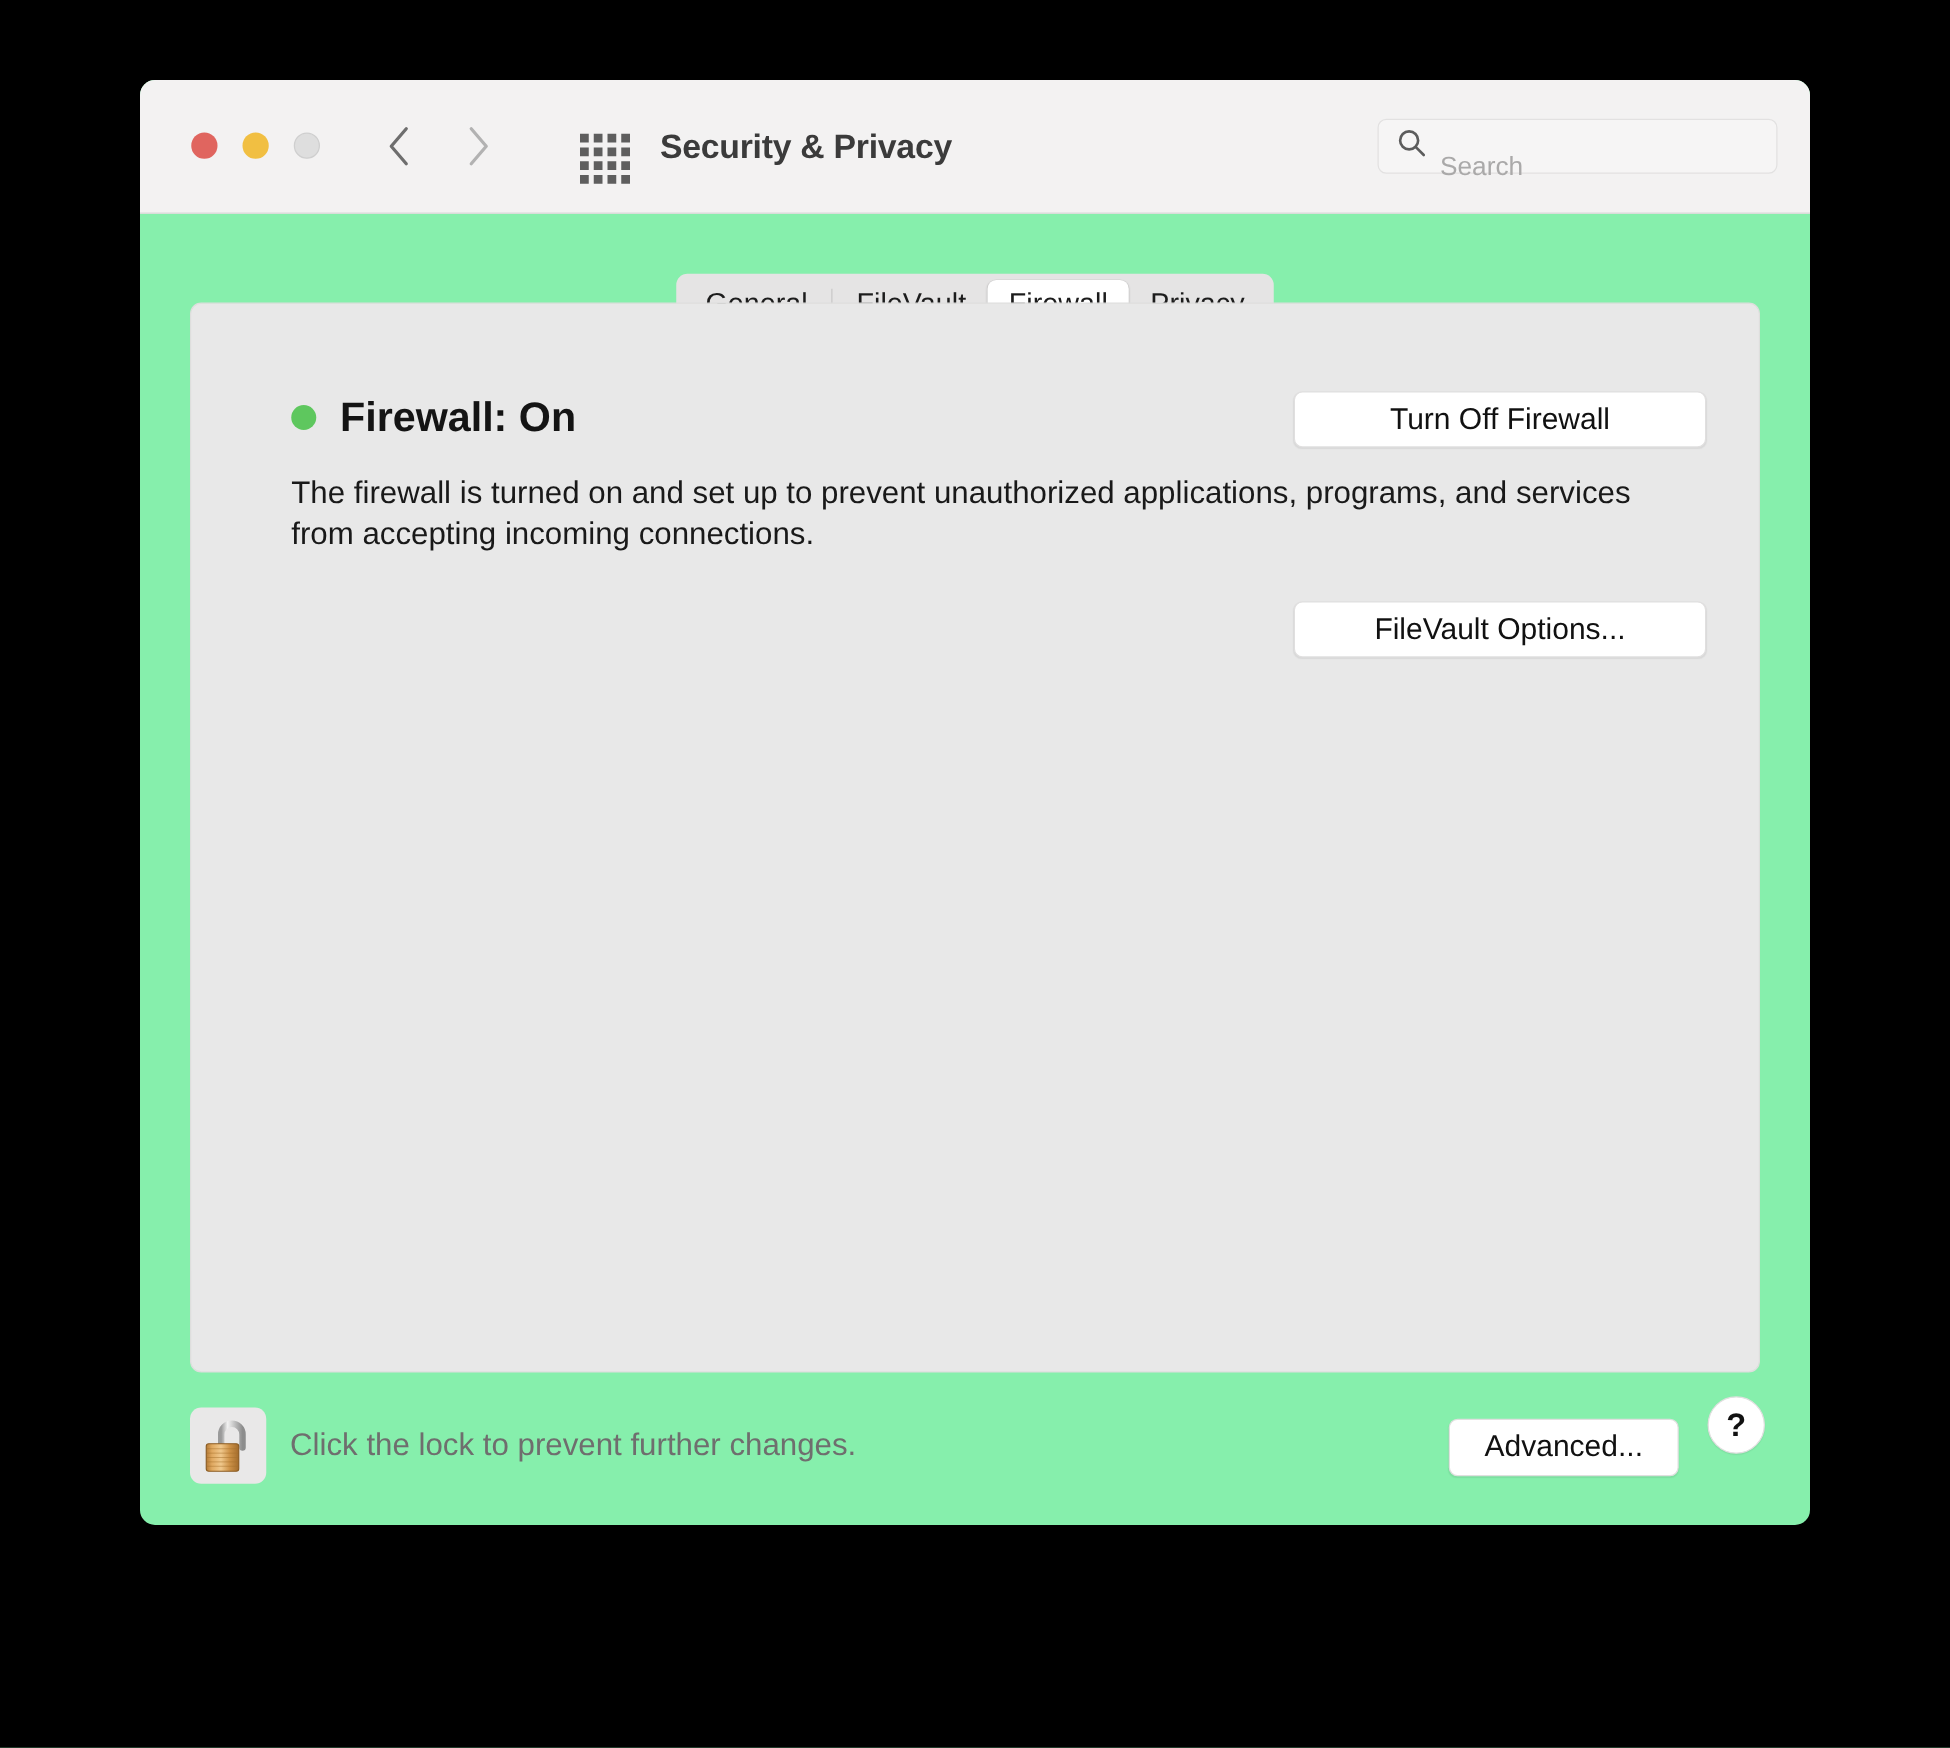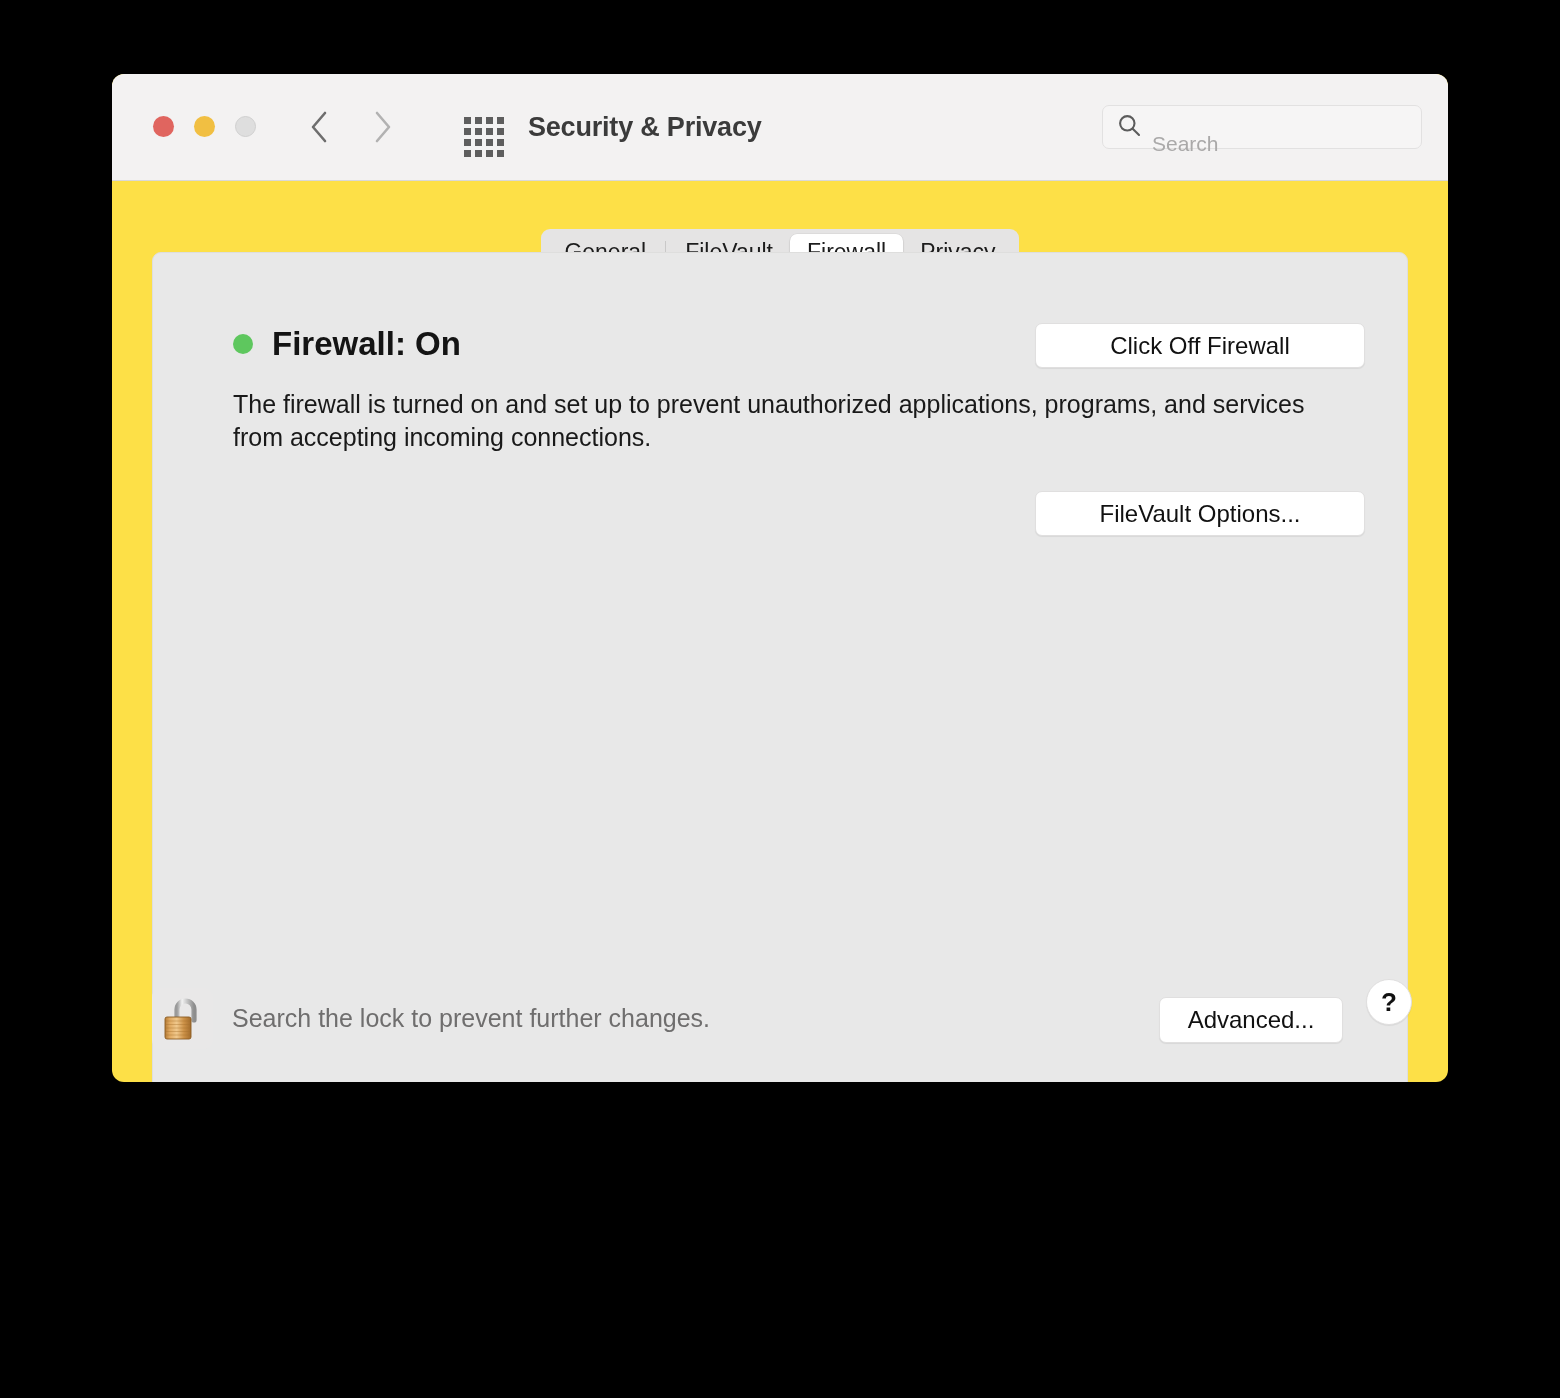--- a/index.html
+++ b/index.html
@@ -12,24 +12,24 @@
   }
   body {
     font-family: "Liberation Sans", sans-serif;
     -webkit-font-smoothing: antialiased;
   }
 
   
   .window {
     position: absolute;
     left: 112px;
-    top: 74px;
+    top: 64px;
     width: 1336px;
-    height: 1008px;
-    background: #fde047;
+    height: 1156px;
+    background: #86efac;
     border-radius: 12px;
     overflow: hidden;
     box-shadow: 0 8px 40px rgba(0,0,0,0.45);
   }
 
   
   .titlebar {
     position: relative;
     height: 106px;
     background: #f3f2f2;
@@ -349,21 +349,21 @@
     </div>
   </div>
 
   <div class="panel">
 
     <div class="status-row">
       <span class="status-dot"></span>
       <span class="status-text">Firewall: On</span>
     </div>
 
-    <button class="btn btn-turnoff">Click Off Firewall</button>
+    <button class="btn btn-turnoff">Turn Off Firewall</button>
 
     <div class="desc">The firewall is turned on and set up to prevent unauthorized applications, programs, and services from accepting incoming connections.</div>
 
     <button class="btn btn-options">FileVault Options...</button>
   </div>
 
   <div class="lock-row">
     <span class="lock-btn">
       <svg width="44" height="46" viewBox="0 0 44 46" xmlns="http://www.w3.org/2000/svg">
         <defs>
@@ -385,21 +385,21 @@
         <rect x="4" y="21" width="26" height="22" rx="2" fill="url(#body)" stroke="#8a5b22" stroke-width="0.9"></rect>
         <g stroke="#a5702c" stroke-width="0.7" opacity="0.55">
           <line x1="4.6" y1="25" x2="29.4" y2="25"></line>
           <line x1="4.6" y1="28.5" x2="29.4" y2="28.5"></line>
           <line x1="4.6" y1="32" x2="29.4" y2="32"></line>
           <line x1="4.6" y1="35.5" x2="29.4" y2="35.5"></line>
           <line x1="4.6" y1="39" x2="29.4" y2="39"></line>
         </g>
       </svg>
     </span>
-    <span class="lock-text">Search the lock to prevent further changes.</span>
+    <span class="lock-text">Click the lock to prevent further changes.</span>
   </div>
 
   <div class="bottom-right">
     <button class="btn btn-advanced">Advanced...</button>
     <button class="btn btn-help">?</button>
   </div>
 
 </div>
 
 </body></html>

